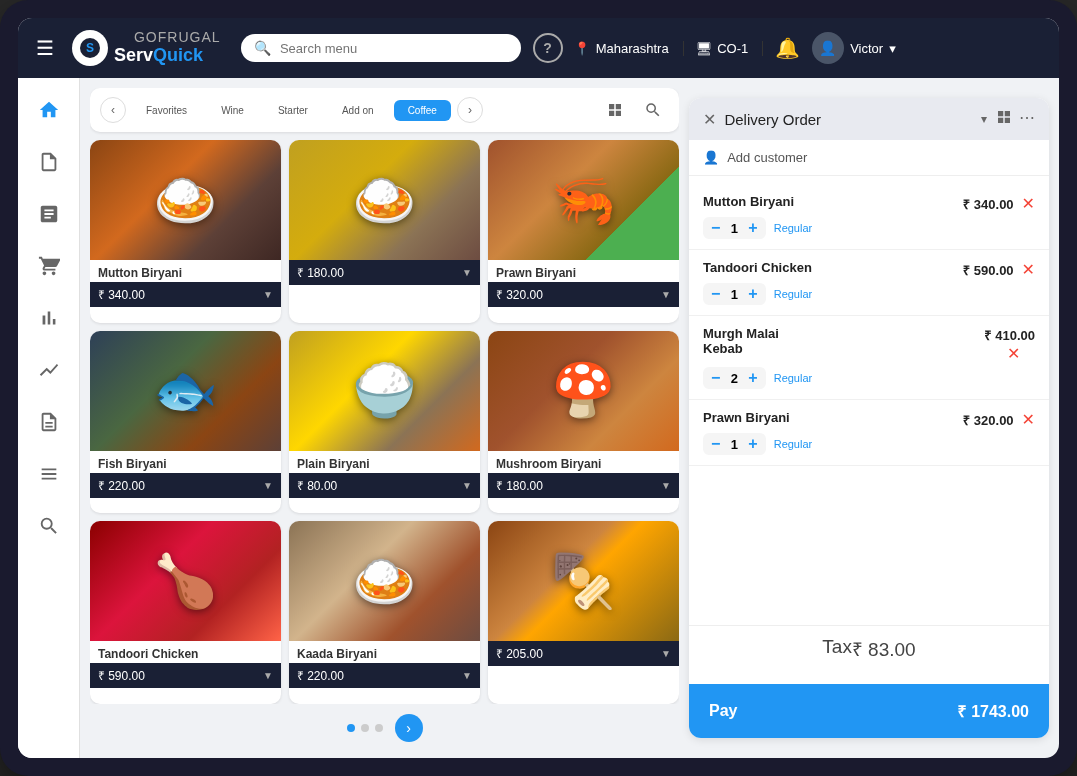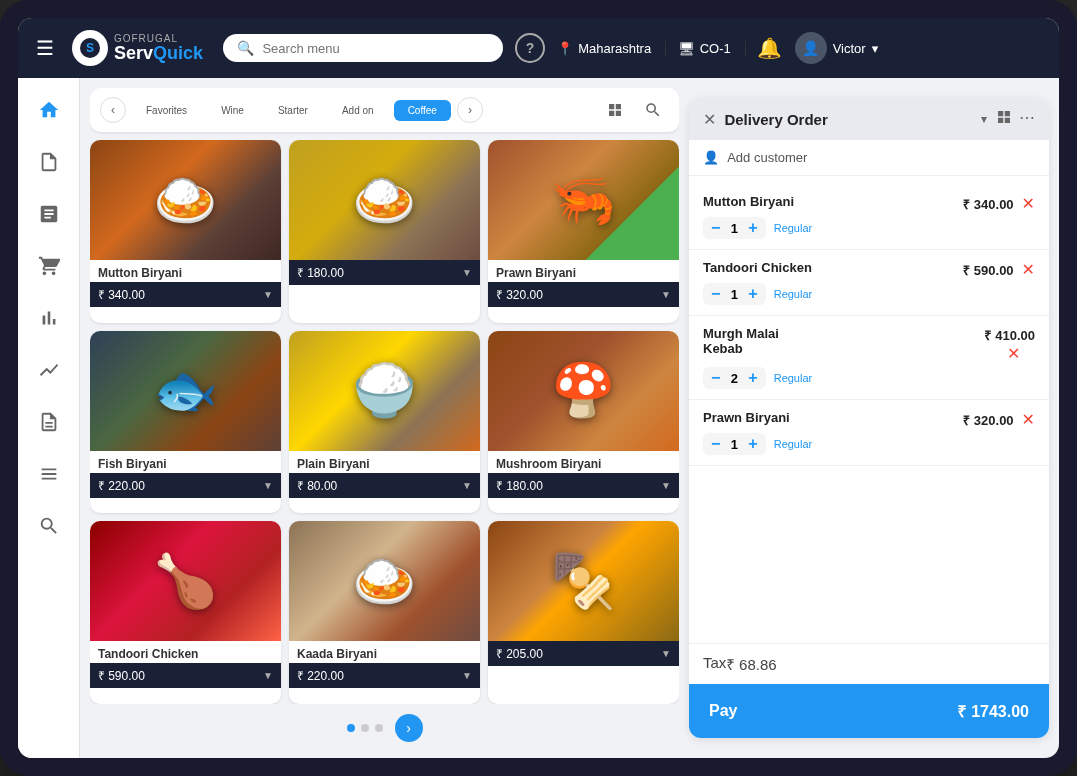--- a/index.html
+++ b/index.html
@@ -64,23 +64,24 @@
       font-size: 10px;
       color: #1a2035;
       font-weight: bold;
     }
     .logo-text {
       display: flex;
       flex-direction: column;
       line-height: 1.1;
     }
     .logo-top {
-      font-size: 10px;
+      font-size: 14px;
       color: #aaa;
       letter-spacing: 1px;
+      margin-left: 20px;
     }
     .logo-bottom {
       font-size: 18px;
       font-weight: bold;
       color: #fff;
     }
     .logo-bottom span { color: #2196F3; }
     .search-bar {
       flex: 1;
       max-width: 280px;
@@ -331,21 +332,21 @@
       gap: 8px;
     }
     .order-close-btn {
       color: #666;
       cursor: pointer;
       font-size: 16px;
     }
     .order-title {
       flex: 1;
       font-size: 15px;
-      font-weight: 700;
+      font-weight: 400;
       color: #222;
     }
     .order-dropdown {
       color: #666;
       font-size: 12px;
       cursor: pointer;
     }
     .order-icon-btns {
       display: flex;
       gap: 6px;
@@ -427,34 +428,35 @@
     .qty-val {
       font-size: 13px;
       font-weight: 600;
       min-width: 16px;
       text-align: center;
     }
 
     .order-tax {
       padding: 10px 14px;
       display: flex;
-      justify-content: flex-start;
-      font-size: 15px;
+      justify-content: center;
+      font-size: 19px;
       color: #444;
       border-top: 1px solid #eee;
     }
 
     .pay-btn {
       background: #2196F3;
       color: #fff;
       padding: 16px 20px;
       display: flex;
       align-items: center;
       justify-content: space-between;
       cursor: pointer;
+      margin-top: 12px;
     }
     .pay-label {
       font-size: 16px;
       font-weight: 600;
     }
     .pay-amount {
       font-size: 16px;
       font-weight: 700;
     }
 
@@ -815,21 +817,21 @@
                   <button class="qty-btn">+</button>
                 </div>
                 <span class="item-type">Regular</span>
               </div>
             </div>
 
           </div>
 
           <div class="order-tax">
             <span>Tax</span>
-            <span>₹ 68.86</span>
+            <span>₹ 83.00</span>
           </div>
 
           <div class="pay-btn">
             <span class="pay-label">Pay</span>
             <span class="pay-amount">₹ 1743.00</span>
           </div>
 
         </div>
 
       </div>

